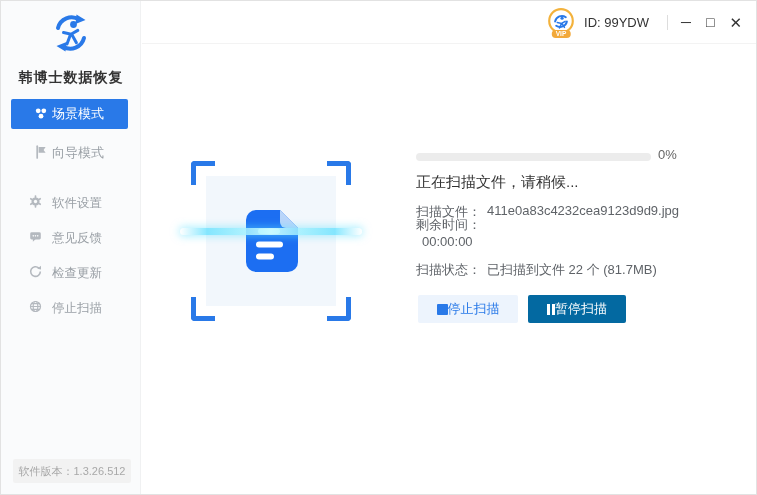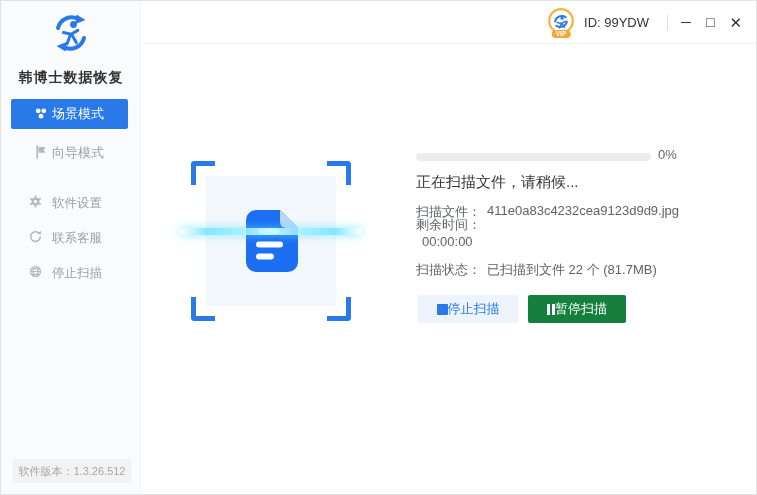--- a/index.html
+++ b/index.html
@@ -42,21 +42,21 @@
   .progress-track{position:absolute;left:415px;top:152px;width:235px;height:8px;background:#ececec;border-radius:4px;overflow:hidden;}
   .progress-fill{height:100%;width:0;background:#2979e8;border-radius:4px;}
   .progress-pct{position:absolute;left:657px;top:146px;font-size:13px;color:#666;}
   .scan-heading{position:absolute;left:415px;top:172px;font-size:15px;color:#333;}
   .detail-row{position:absolute;left:415px;display:flex;font-size:13px;color:#5f6368;}
   .detail-row .lbl{white-space:pre;}
   .detail-row .val{margin-left:6px;}
   .d0{top:202px;} .d1{top:215px;flex-direction:column;} .d2{top:260px;}
   .btn{position:absolute;top:294px;height:28px;border:none;border-radius:2px;font-size:13px;display:flex;align-items:center;justify-content:center;cursor:pointer;font-family:inherit;}
   .stop-btn{left:417px;width:100px;background:#edf4fd;color:#2979e8;}
-  .pause-btn{left:527px;width:98px;background:#15803d;color:#fff;}
+  .pause-btn{left:527px;width:98px;background:#0369a1;color:#fff;}
   .stop-glyph{display:inline-block;width:11px;height:11px;background:#2979e8;border-radius:1px;}
   .pause-glyph{display:inline-block;width:8px;height:11px;border-left:3px solid #fff;border-right:3px solid #fff;box-sizing:border-box;}
 </style>
 </head>
 <body>
 
 <div class="window">
 
   <aside class="sidebar">
     <div class="logo-wrap">
@@ -106,26 +106,40 @@
               <rect x="6.1" y="0.3" width="1.8" height="3" rx="0.7" transform="rotate(300 7 7)"></rect>
             </g>
             <circle cx="7" cy="7" r="4.3"></circle>
               <circle cx="7" cy="7" r="1.8" fill="#fafbfc"></circle>
           </svg>
         </span>
         <span>软件设置</span>
       </div>
       <div class="menu-item">
         <span>
+          <svg width="13" height="13" viewBox="0 0 14 14" fill="#b4b9bf">
+            <rect x="1.3" y="2.4" width="11.4" height="7.8" rx="1.6"></rect>
+            <path d="M4.2 9.8 v2.8 l3 -2.8 z"></path>
+            <g fill="#fafbfc">
+                <circle cx="4.6" cy="6.3" r=".85"></circle>
+                <circle cx="7" cy="6.3" r=".85"></circle>
+                <circle cx="9.4" cy="6.3" r=".85"></circle>
+              </g>
+          </svg>
+        </span>
+        <span>意见反馈</span>
+      </div>
+      <div class="menu-item">
+        <span>
           <svg width="13" height="13" viewBox="0 0 14 14">
             <path d="M12.2 7 a5.2 5.2 0 1 1 -1.6 -3.7" fill="none" stroke="#b4b9bf" stroke-width="1.7"></path>
             <path d="M12.9 0.8 v4 l-4 -.8 z" fill="#b4b9bf"></path>
           </svg>
         </span>
-        <span>联系客服</span>
+        <span>检查更新</span>
       </div>
       <div class="menu-item">
         <span>
           <svg width="13" height="13" viewBox="0 0 14 14" fill="none" stroke="#b4b9bf" stroke-width="1.3">
             <circle cx="7" cy="7" r="5.4"></circle>
             <ellipse cx="7" cy="7" rx="2.5" ry="5.4"></ellipse>
             <path d="M1.6 7 h10.8 M2.5 3.9 h9 M2.5 10.1 h9"></path>
           </svg>
         </span>
         <span>停止扫描</span>

